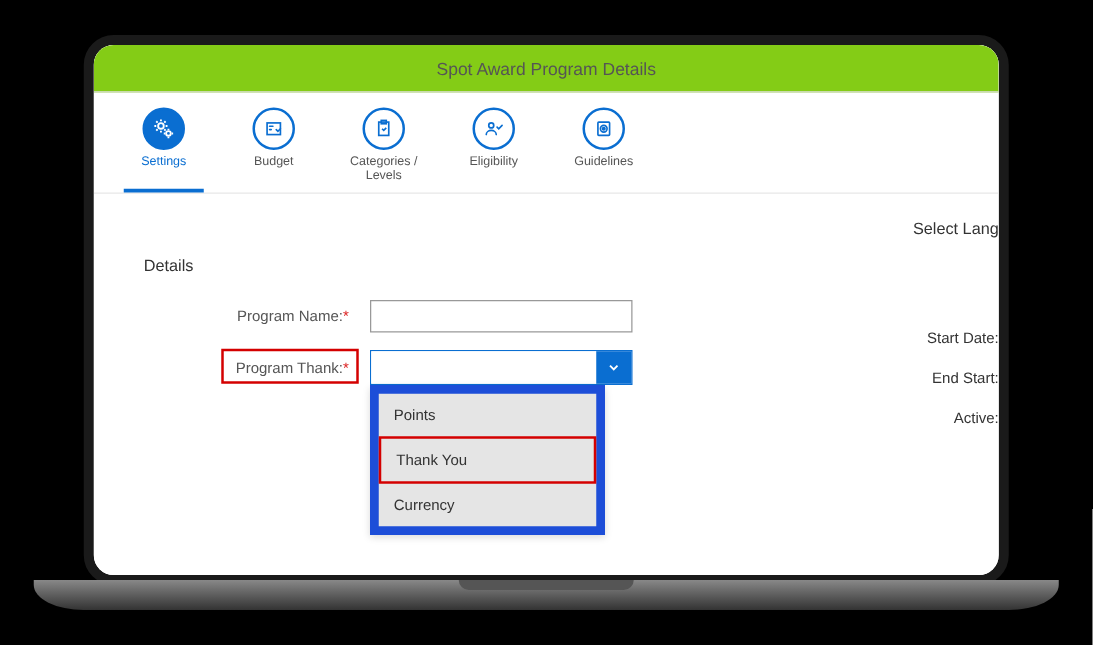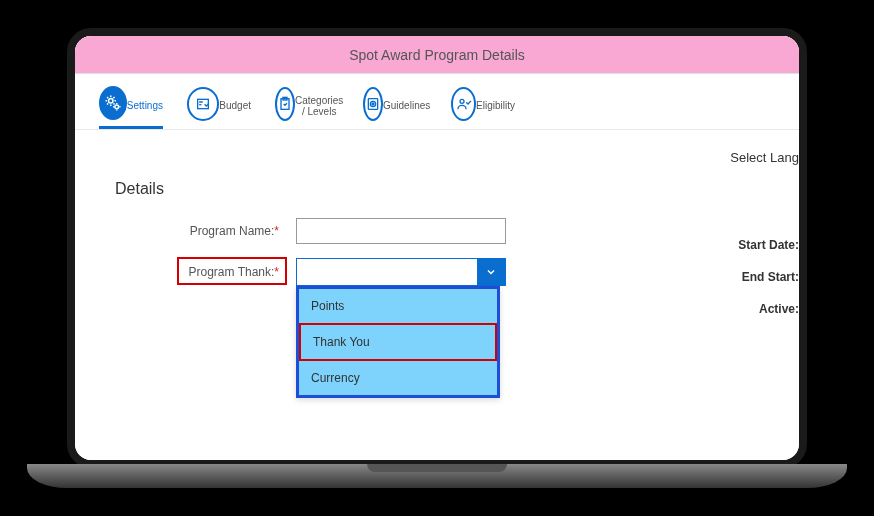--- a/index.html
+++ b/index.html
@@ -2,42 +2,42 @@
 <html><head>
 <meta charset="utf-8">
 <style>
 * { box-sizing: border-box; margin: 0; padding: 0; }
 body { background: #000; font-family: Arial, sans-serif; display: flex; align-items: center; justify-content: center; width: 874px; height: 516px; overflow: hidden; }
 .laptop-frame { width: 740px; height: 440px; background: #fff; border: 8px solid #1a1a1a; border-radius: 24px; position: relative; overflow: hidden; }
 .laptop-base { width: 820px; height: 24px; background: linear-gradient(to bottom, #888 0%, #666 40%, #333 100%); border-radius: 0 0 40px 40px / 0 0 20px 20px; margin-top: -4px; position: relative; }
 .laptop-base::before { content: ""; position: absolute; top: 0; left: 50%; transform: translateX(-50%); width: 140px; height: 8px; background: #555; border-radius: 0 0 10px 10px; }
 .wrap { display: flex; flex-direction: column; align-items: center; }
 .screen { width: 100%; height: 100%; background: #fff; overflow: hidden; position: relative; }
-.topbar { height: 38px; background: #f9a8d4; text-align: center; line-height: 38px; color: #555; font-size: 14px; border-bottom: 1px solid #e0e0e0; }
+.topbar { height: 38px; background: #84cc16; text-align: center; line-height: 38px; color: #555; font-size: 14px; border-bottom: 1px solid #e0e0e0; }
 .navbar { display: flex; gap: 24px; padding: 12px 24px 8px 24px; border-bottom: 1px solid #e8e8e8; }
-.nav-item { display: flex; flex-direction: row; align-items: center; width: 64px; cursor: pointer; }
+.nav-item { display: flex; flex-direction: column; align-items: center; width: 64px; cursor: pointer; }
 .nav-icon-circle { width: 34px; height: 34px; border: 2px solid #0a6ed1; border-radius: 50%; display: flex; align-items: center; justify-content: center; color: #0a6ed1; }
 .nav-item.active .nav-icon-circle { background: #0a6ed1; color: #fff; }
 .nav-label { font-size: 10px; color: #555; margin-top: 4px; text-align: center; line-height: 11px; }
 .nav-item.active { border-bottom: 3px solid #0a6ed1; padding-bottom: 6px; margin-bottom: -8px; }
 .nav-item.active .nav-label { color: #0a6ed1; }
 .content { padding: 20px 40px; position: relative; }
 .lang { position: absolute; right: 0; top: 20px; font-size: 13px; color: #333; }
-.section-title { font-size: 16px; color: #333; margin: 30px 0 20px 0; }
+.section-title { font-size: 13px; color: #333; margin: 30px 0 20px 0; }
 .form-row { display: flex; align-items: center; margin-bottom: 14px; position: relative; gap: 11px; }
 .form-label { width: 170px; text-align: right; font-size: 12px; color: #555; padding-right: 6px; }
 .req { color: #d22; }
 .text-input { width: 210px; height: 26px; border: 1px solid #999; padding: 0 6px; font-size: 12px; }
 .dropdown-wrap { position: relative; width: 210px; }
 .dropdown-field { width: 210px; height: 28px; border: 1px solid #0a6ed1; display: flex; position: relative; }
 .dropdown-input { flex: 1; border: none; padding: 0 6px; font-size: 12px; outline: none; }
 .dropdown-chev { width: 28px; background: #0a6ed1; display: flex; align-items: center; justify-content: center; color: #fff; }
-.dropdown-menu { position: absolute; top: 28px; left: 0; width: 204px; background: #7dd3fc; border: 3px solid #1d4ed8; box-shadow: 0 2px 6px rgba(0,0,0,0.15); }
+.dropdown-menu { position: absolute; top: 28px; left: 0; width: 188px; background: #e5e5e5; border: 7px solid #1d4ed8; box-shadow: 0 2px 6px rgba(0,0,0,0.15); }
 .dropdown-option { padding: 10px 12px; font-size: 12px; color: #333; cursor: pointer; }
-.right-labels { position: absolute; right: 0; top: 108px; display: flex; flex-direction: column; gap: 18px; align-items: flex-end; font-size: 12px; color: #333; font-weight: bold; }
+.right-labels { position: absolute; right: 0; top: 108px; display: flex; flex-direction: column; gap: 18px; align-items: flex-end; font-size: 12px; color: #333; }
 .hl-label { position: absolute; border: 2px solid #d40000; height: 28px; width: 110px; left: 62px; top: -1px; }
 .hl-option { border: 2px solid #d40000; }
 svg { display: block; }
 </style>
 </head>
 <body>
 
 <div class="wrap">
 <div class="laptop-frame">
 <div class="screen">
@@ -72,36 +72,36 @@
         <svg width="16" height="16" viewBox="0 0 24 24" fill="none" stroke="currentColor" stroke-width="2">
                 <rect x="6" y="4" width="12" height="16"></rect>
                 <rect x="9" y="2" width="6" height="4"></rect>
                 <path d="M10 12l2 2 3-3"></path>
               </svg>
       </span>
       <span class="nav-label">Categories / Levels</span>
     </div>
     <div class="nav-item">
       <span class="nav-icon-circle">
+        <svg width="18" height="16" viewBox="0 0 24 24" fill="none" stroke="currentColor" stroke-width="2">
+                <circle cx="9" cy="8" r="3"></circle>
+                <path d="M3 19c0-3 3-5 6-5s6 2 6 5M16 10l2 2 4-4" stroke-linecap="round"></path>
+              </svg>
+      </span>
+      <span class="nav-label">Eligibility</span>
+    </div>
+    <div class="nav-item">
+      <span class="nav-icon-circle">
         <svg width="16" height="16" viewBox="0 0 24 24" fill="none" stroke="currentColor" stroke-width="2">
                 <rect x="5" y="4" width="14" height="16" rx="1"></rect>
                 <circle cx="12" cy="12" r="4"></circle>
                 <circle cx="12" cy="12" r="1.5" fill="currentColor"></circle>
               </svg>
       </span>
       <span class="nav-label">Guidelines</span>
-    </div>
-    <div class="nav-item">
-      <span class="nav-icon-circle">
-        <svg width="18" height="16" viewBox="0 0 24 24" fill="none" stroke="currentColor" stroke-width="2">
-                <circle cx="9" cy="8" r="3"></circle>
-                <path d="M3 19c0-3 3-5 6-5s6 2 6 5M16 10l2 2 4-4" stroke-linecap="round"></path>
-              </svg>
-      </span>
-      <span class="nav-label">Eligibility</span>
     </div>
   </div>
 
   <div class="content">
     <div class="lang">
       <span>Select Lang</span>
     </div>
 
     <div class="section-title">Details</div>
 

